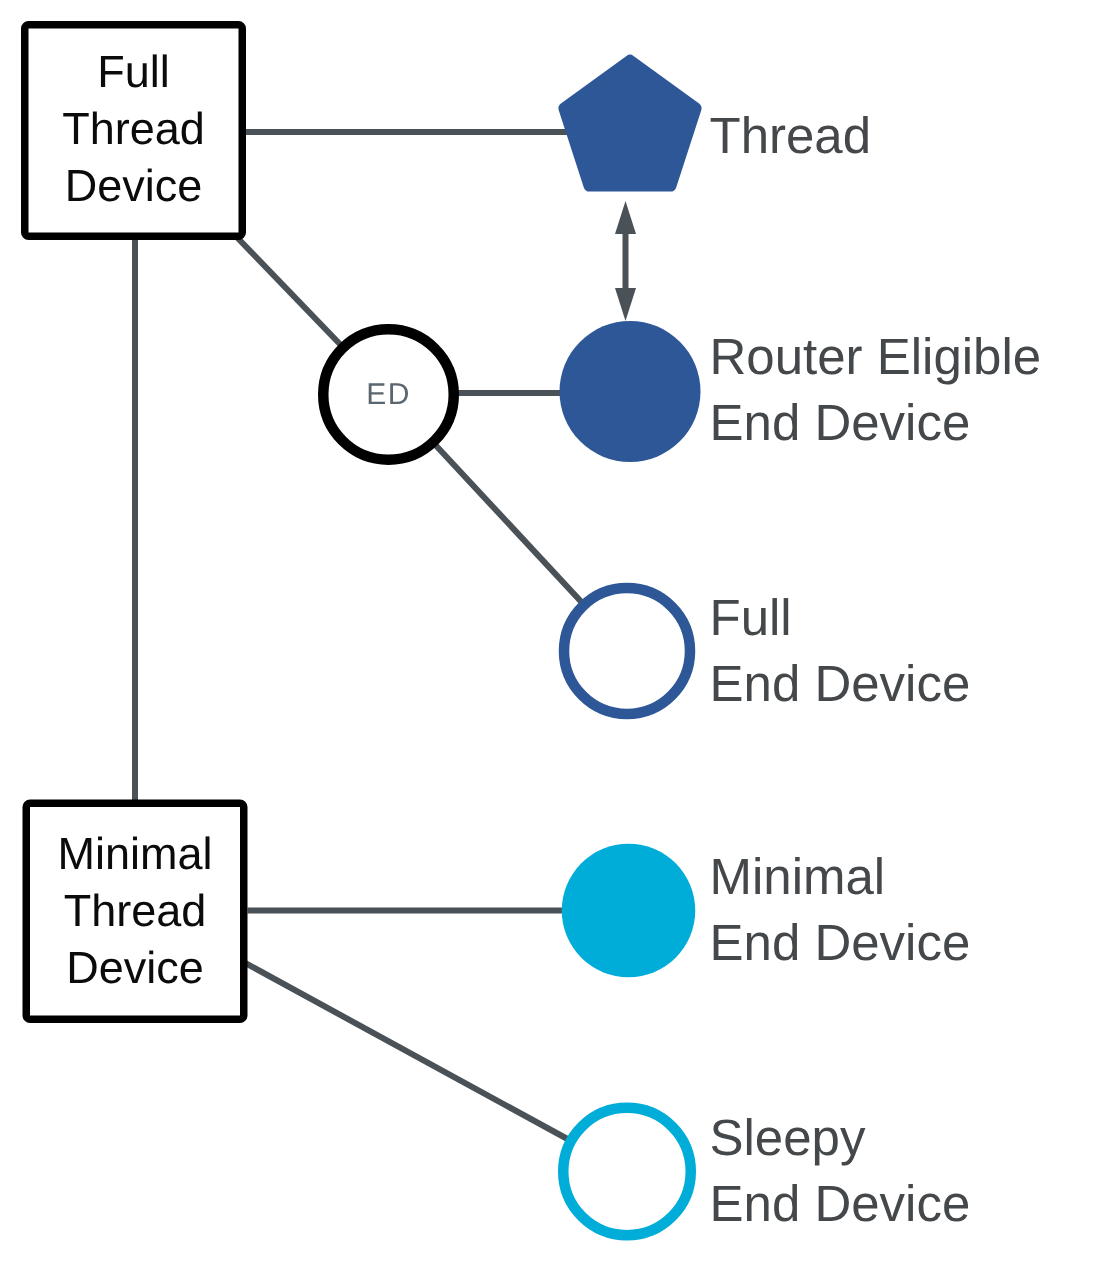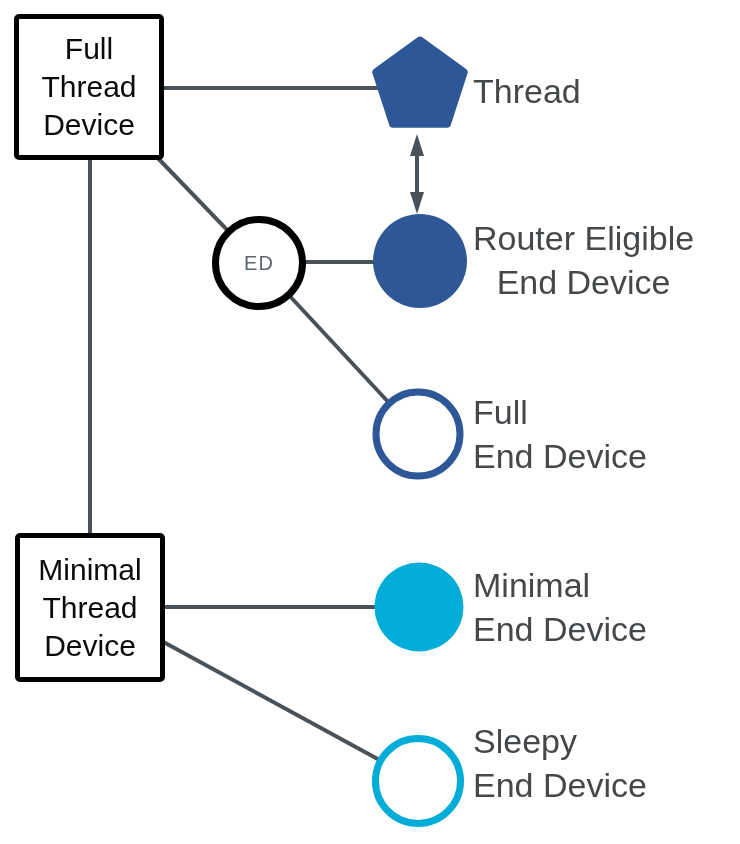--- a/index.html
+++ b/index.html
@@ -33,24 +33,24 @@
     position:absolute;left:219px;top:247px;width:80px;
     text-align:center;font-size:20px;line-height:32px;
     color:var(--c-ed_text);letter-spacing:1px;
   }
   .node-label{
     position:absolute;left:473px;
     font-size:34px;line-height:44px;color:var(--c-label_text);
     white-space:pre-line;
   }
   .label-router{top:69px;}
-  .label-reed{top:216px;text-align:center;}
+  .label-reed{top:216px;}
   .label-fed{top:390px;}
   .label-med{top:563px;}
-  .label-sed{top:719px;}
+  .label-sed{top:737px;}
 </style>
 </head>
 <body>
 
 <div class="canvas">
 
   <svg width="740" height="844" viewBox="0 0 740 844">
 
     <line class="edge" x1="164" y1="88" x2="400" y2="88"></line>
     <line class="edge" x1="90" y1="155" x2="90" y2="540"></line>

